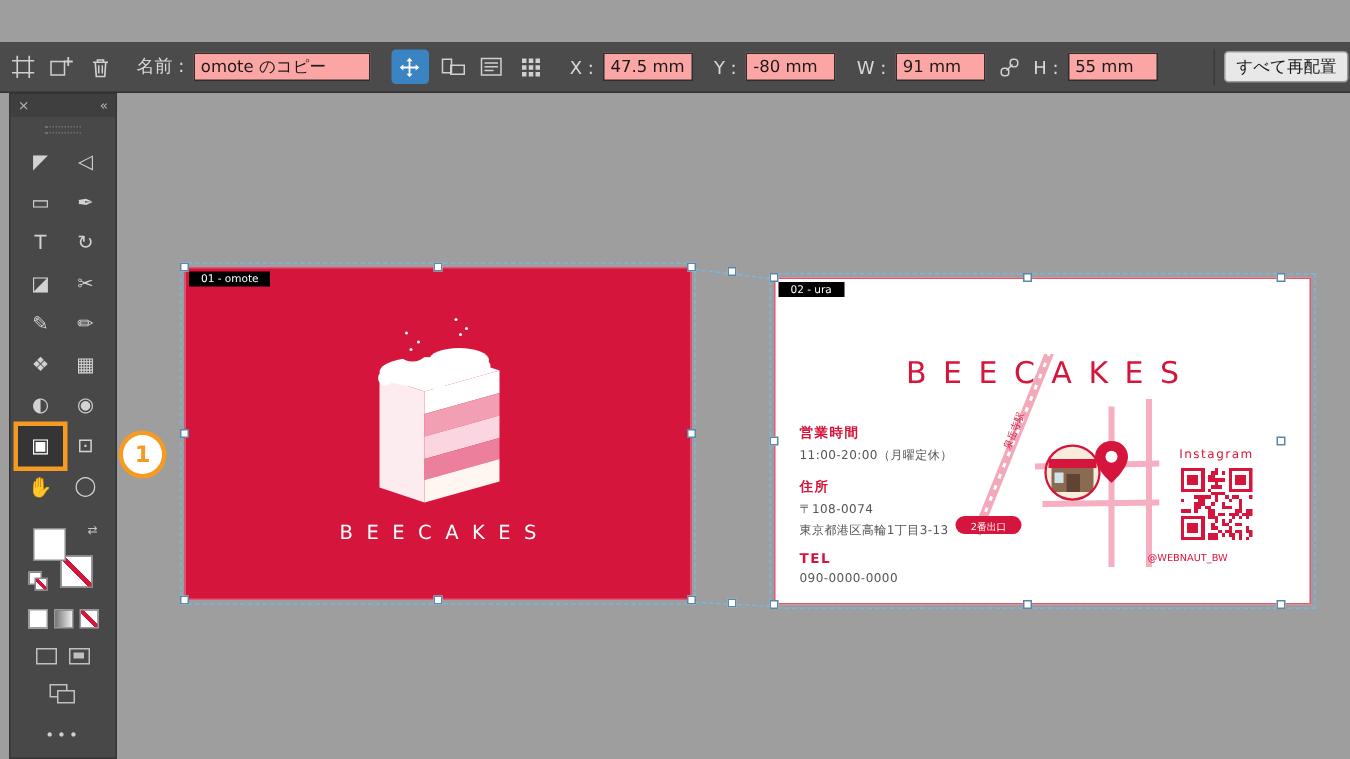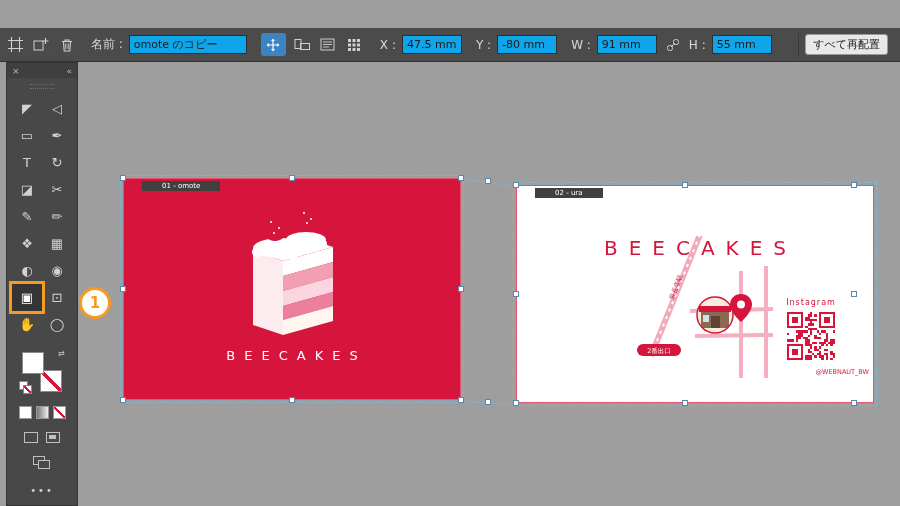--- a/index.html
+++ b/index.html
@@ -10,38 +10,38 @@
   .titlebar{position:absolute;left:0;top:0;width:900px;height:28px;background:#3a3a3a;
             border-bottom:1px solid #2a2a2a;display:flex;align-items:center;justify-content:center;
             color:#d2d2d2;font-size:13px}
 
   
   .controlbar{position:absolute;left:0;top:28px;width:900px;height:34px;background:#4b4b4b;
               border-bottom:1px solid #323232;display:flex;align-items:center;gap:6px;
               padding:0 0 0 5px;box-sizing:border-box;color:#d8d8d8;font-size:12px;white-space:nowrap}
   .cicon{width:20px;height:20px;display:flex;align-items:center;justify-content:center;flex:0 0 auto}
   .clabel{flex:0 0 auto}
-  .cfield{height:19px;border:1px solid #2e2e2e;background:#0ea5e9;color:#1c1c1c;font-size:11px;
+  .cfield{height:19px;border:1px solid #2e2e2e;background:#fca5a5;color:#1c1c1c;font-size:11px;
           padding:0 4px;font-family:"DejaVu Sans",sans-serif;box-sizing:border-box}
   .cfield.name{width:118px}
   .cfield.num{width:60px}
   .cbtn{width:25px;height:23px;border-radius:3px;display:flex;align-items:center;justify-content:center;flex:0 0 auto}
   .cbtn.active{background:#3b84c4}
   .ml8{margin-left:8px}.ml10{margin-left:10px}
   .vsep{width:1px;height:24px;background:#3a3a3a;margin-left:auto;flex:0 0 auto}
   .rearrange{background:#e8e8e8;border:1px solid #9a9a9a;border-radius:3px;color:#1a1a1a;
-             font-size:11px;padding:2px 7px;margin-right:12px;font-family:"DejaVu Sans",sans-serif;flex:0 0 auto}
+             font-size:11px;padding:2px 7px;margin-right:1px;font-family:"DejaVu Sans",sans-serif;flex:0 0 auto}
 
   
   .canvas{position:absolute;left:0;top:62px;right:0;bottom:0;background:#9e9e9e}
   .artboard{position:absolute;border:1px solid #e25570;outline:1px dashed #79b7e3;outline-offset:2px;box-sizing:border-box}
   .ab1{left:123px;top:116px;width:338px;height:222px;background:#d5153b}
   .ab2{left:516px;top:123px;width:358px;height:218px;background:#ffffff}
-  .abtab{position:absolute;top:2px;left:18px;background:#404040;color:#fff;font-size:7px;
-         line-height:1.2;padding:1px 20px;z-index:3}
+  .abtab{position:absolute;top:2px;left:2px;background:#000000;color:#fff;font-size:7px;
+         line-height:1.2;padding:1px 8px;z-index:3}
   .handle{position:absolute;width:6px;height:6px;background:#fff;border:1px solid #5b87a8;z-index:4;box-sizing:border-box}
   .gapdash{position:absolute;border-top:1px dashed #79b7e3;transform-origin:left center;z-index:2}
   .gd1{left:463px;top:117px;width:51px;transform:rotate(7deg)}
   .gd2{left:463px;top:339px;width:51px;transform:rotate(3deg)}
 
   
   .cake{position:absolute;left:107px;top:20px;width:124px;height:145px}
   .brand1{position:absolute;left:0;right:0;bottom:36px;text-align:center;color:#fff;
           font-size:13px;letter-spacing:9px;text-indent:9px;font-weight:500}
 
@@ -51,21 +51,21 @@
   .brand2{position:absolute;top:50px;left:0;right:0;text-align:center;color:#d5153b;
           font-size:20px;letter-spacing:11px;text-indent:11px;font-weight:500}
   .info{position:absolute;left:16px;top:96px}
   .ilabel{color:#d5153b;font-size:9px;font-weight:bold;letter-spacing:1px;margin-top:9px}
   .ilabel:first-child{margin-top:0}
   .ival{color:#555;font-size:8px;margin-top:3px;letter-spacing:.3px}
   .mapsvg{position:absolute;left:118px;top:50px;width:138px;height:142px}
   .ig-label{position:absolute;left:256px;width:76px;top:112px;text-align:center;color:#d5153b;
             font-size:8px;letter-spacing:1px}
   .qr{position:absolute;left:270px;top:126px;width:48px;height:48px;shape-rendering:crispEdges}
-  .ig-handle{position:absolute;left:260px;width:92px;top:182px;text-align:right;color:#d5153b;font-size:6.5px}
+  .ig-handle{position:absolute;left:248px;width:92px;top:182px;text-align:left;color:#d5153b;font-size:6.5px}
 
   
   .toolpanel{position:absolute;left:6px;top:62px;width:72px;height:444px;background:#484848;
              border:1px solid #353535;box-sizing:border-box;z-index:5;display:flex;
              flex-direction:column;align-items:center}
   .panel-head{width:100%;height:15px;background:#3f3f3f;display:flex;justify-content:space-between;
               align-items:center;padding:0 5px;box-sizing:border-box;color:#b8b8b8;font-size:9px}
   .grip{width:24px;height:3px;border-top:1px dotted #6e6e6e;border-bottom:1px dotted #6e6e6e;margin:6px 0}
   .tool-grid{display:grid;grid-template-columns:repeat(2,30px)}
   .tool{width:30px;height:27px;color:#d2d2d2;font-size:13px;display:flex;align-items:center;
@@ -202,20 +202,29 @@
         <circle cx="80" cy="20" r="1" fill="#fff"></circle>
           <circle cx="76" cy="24" r="1" fill="#fff"></circle>
       </svg>
       <div class="brand1">BEECAKES</div>
     </div>
 
     <div class="artboard ab2">
       <span class="abtab">02 - ura</span>
       <div class="brand2">BEECAKES</div>
 
+      <div class="info">
+        <div class="ilabel">営業時間</div>
+        <div class="ival">11:00-20:00（月曜定休）</div>
+        <div class="ilabel">住所</div>
+        <div class="ival">〒108-0074</div>
+        <div class="ival">東京都港区高輪1丁目3-13</div>
+        <div class="ilabel">TEL</div>
+        <div class="ival">090-0000-0000</div>
+      </div>
 
       <svg class="mapsvg" viewBox="0 0 138 142">
 
         <line x1="55" y1="75" x2="138" y2="73" stroke="#f5afc0" stroke-width="4"></line>
         <line x1="60" y1="100" x2="138" y2="99" stroke="#f5afc0" stroke-width="4"></line>
         <line x1="106" y1="35" x2="106" y2="142" stroke="#f5afc0" stroke-width="4"></line>
         <line x1="131" y1="30" x2="131" y2="142" stroke="#f5afc0" stroke-width="4"></line>
 
         <line x1="16" y1="120" x2="66" y2="-4" stroke="#f2a9ba" stroke-width="6"></line>
         <line x1="16" y1="120" x2="66" y2="-4" stroke="#ffffff" stroke-width="2" stroke-dasharray="3 5"></line>

